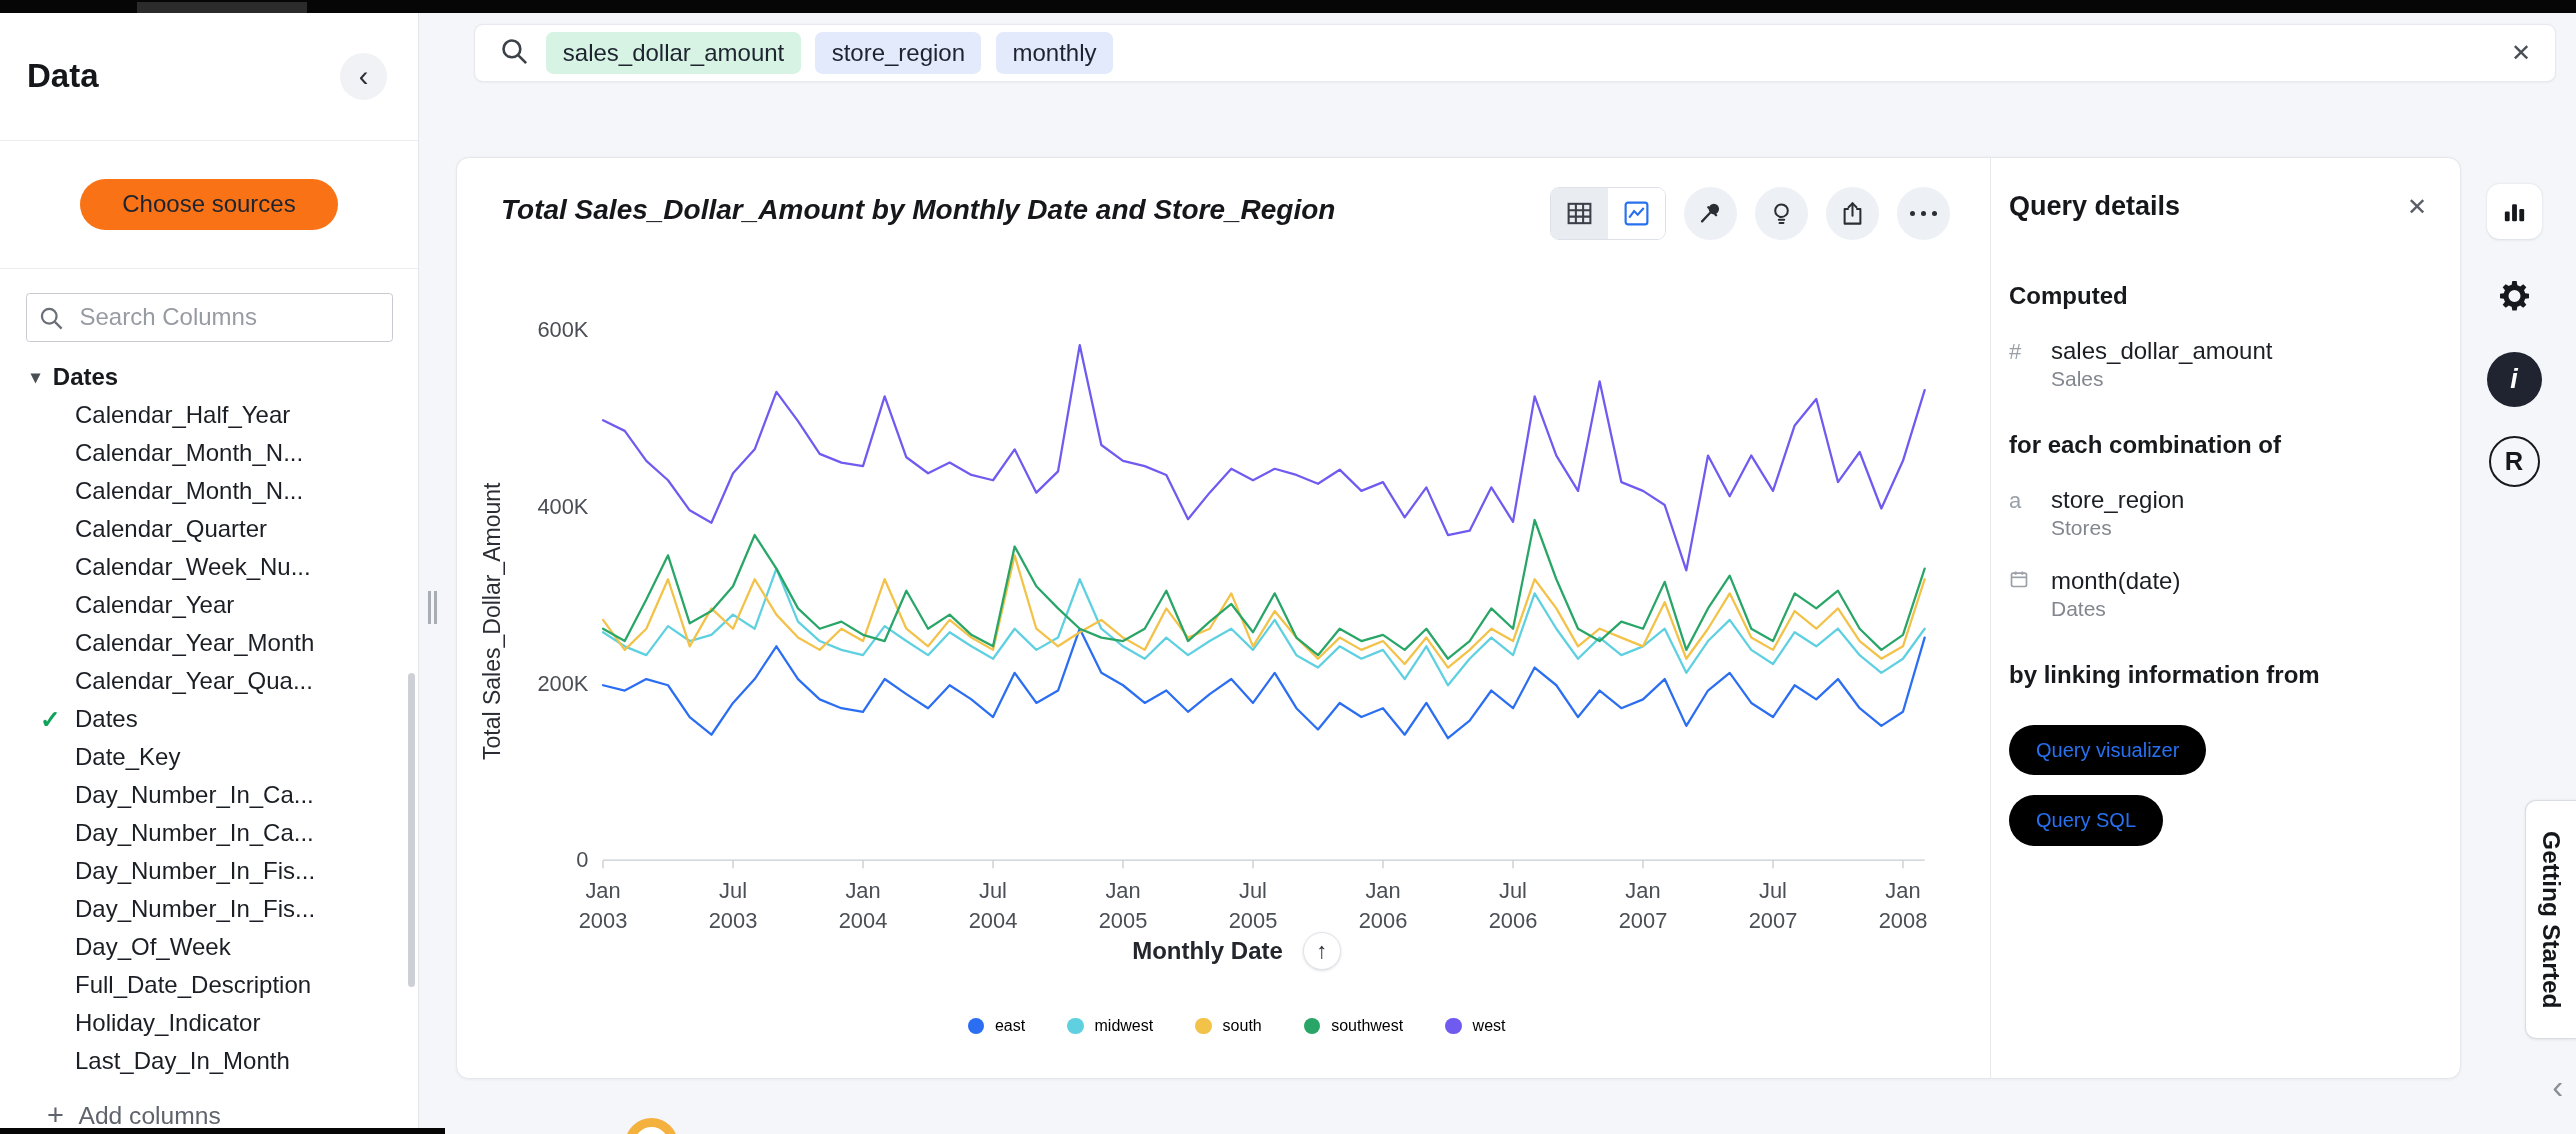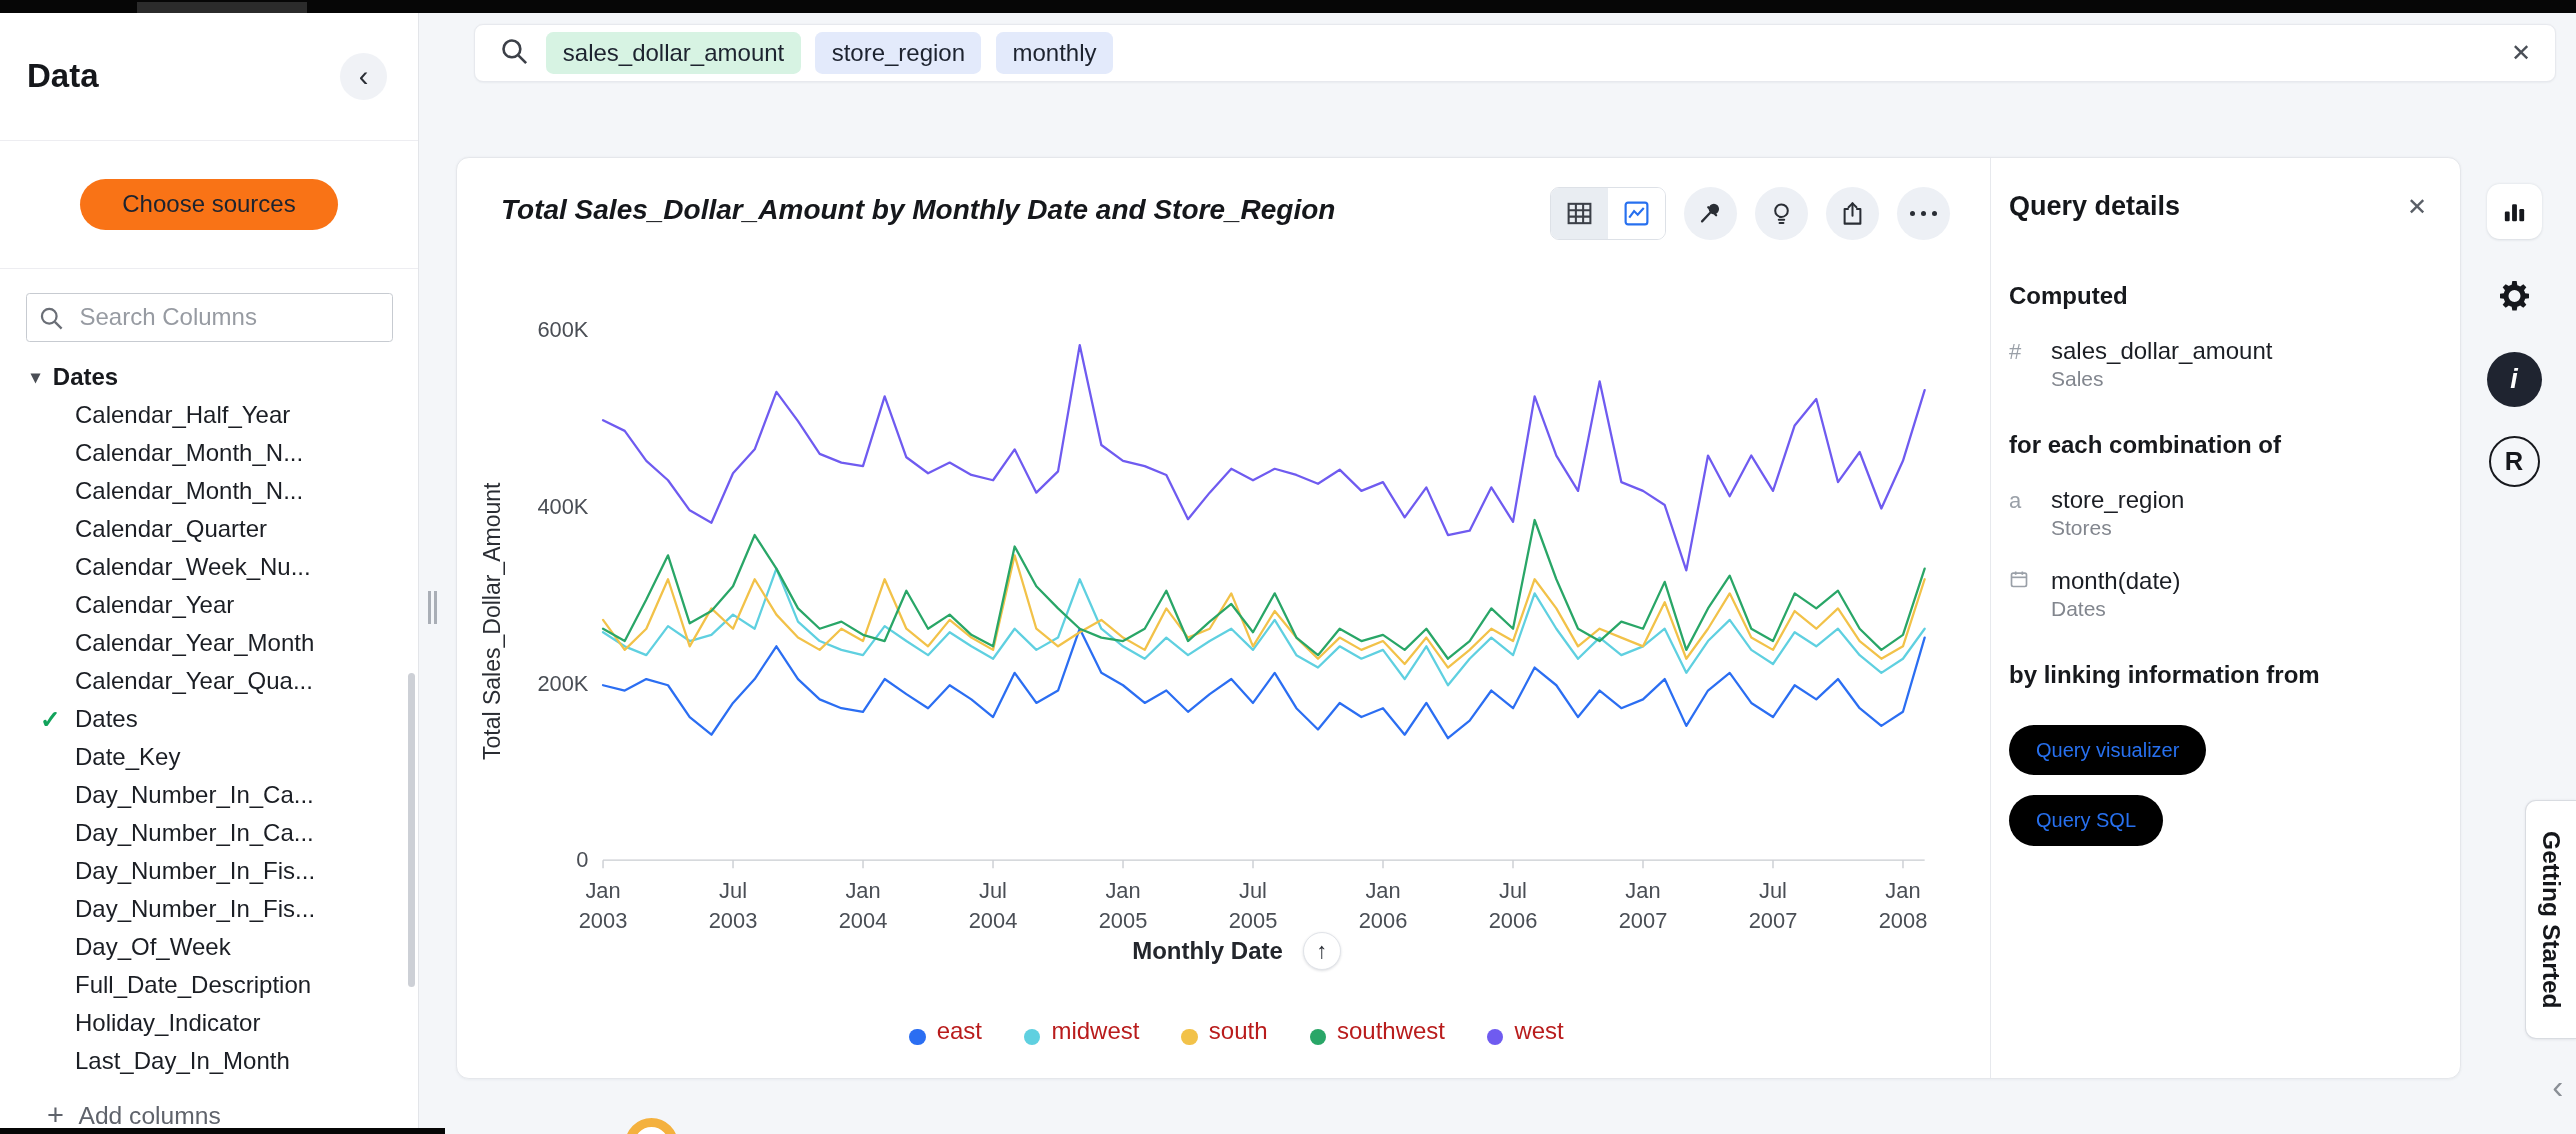--- a/index.html
+++ b/index.html
@@ -67,21 +67,21 @@
   
   .ylabel { position:absolute; left:22px; top:602px; transform:rotate(-90deg); transform-origin:left top;
     font-size:23px; color:#2a2d33; white-space:nowrap; }
   #chart-svg { position:absolute; left:64px; top:96px; }
   #chart-svg text { font-family:"Liberation Sans", sans-serif; font-size:24px; fill:#4a4e55; }
   .xaxis-row { position:absolute; left:64px; top:774px; width:1431px; display:flex; align-items:center; justify-content:center; gap:20px; }
   .xaxis-label { font-size:24px; font-weight:600; color:#23262c; }
   .sort-btn { width:38px; height:38px; border-radius:50%; background:#fff; border:0.9px solid #e1e4e9;
     box-shadow:0 0.9px 2.7px rgba(20,30,50,.15); font-size:22px; color:#2a2e35; cursor:pointer; }
   .legend-row { position:absolute; left:64px; top:859px; width:1431px; display:flex; justify-content:center; gap:42px; }
-  .legend-item { display:flex; align-items:flex-end; gap:11px; font-size:24px; color:#b91c1c; cursor:pointer; }
+  .legend-item { display:flex; align-items:center; gap:11px; font-size:16px; color:#000000; cursor:pointer; }
   .legend-dot { width:16.4px; height:16.4px; border-radius:50%; display:inline-block; }
 
   
   .query-panel { position:absolute; right:0; top:0; width:470px; height:100%; border-left:0.9px solid #e7e9ed;
     padding:33px 33px 0 18px; }
   .qd-header { display:flex; align-items:center; justify-content:space-between; }
   .qd-title { font-size:27px; font-weight:bold; color:#15171b; }
   .qd-close { background:none; border:none; font-size:24px; color:#5a5f67; cursor:pointer; }
   .qd-heading { margin-top:60px; font-size:24px; font-weight:bold; color:#17191d; }
   .qd-heading.tight { margin-top:40px; }

